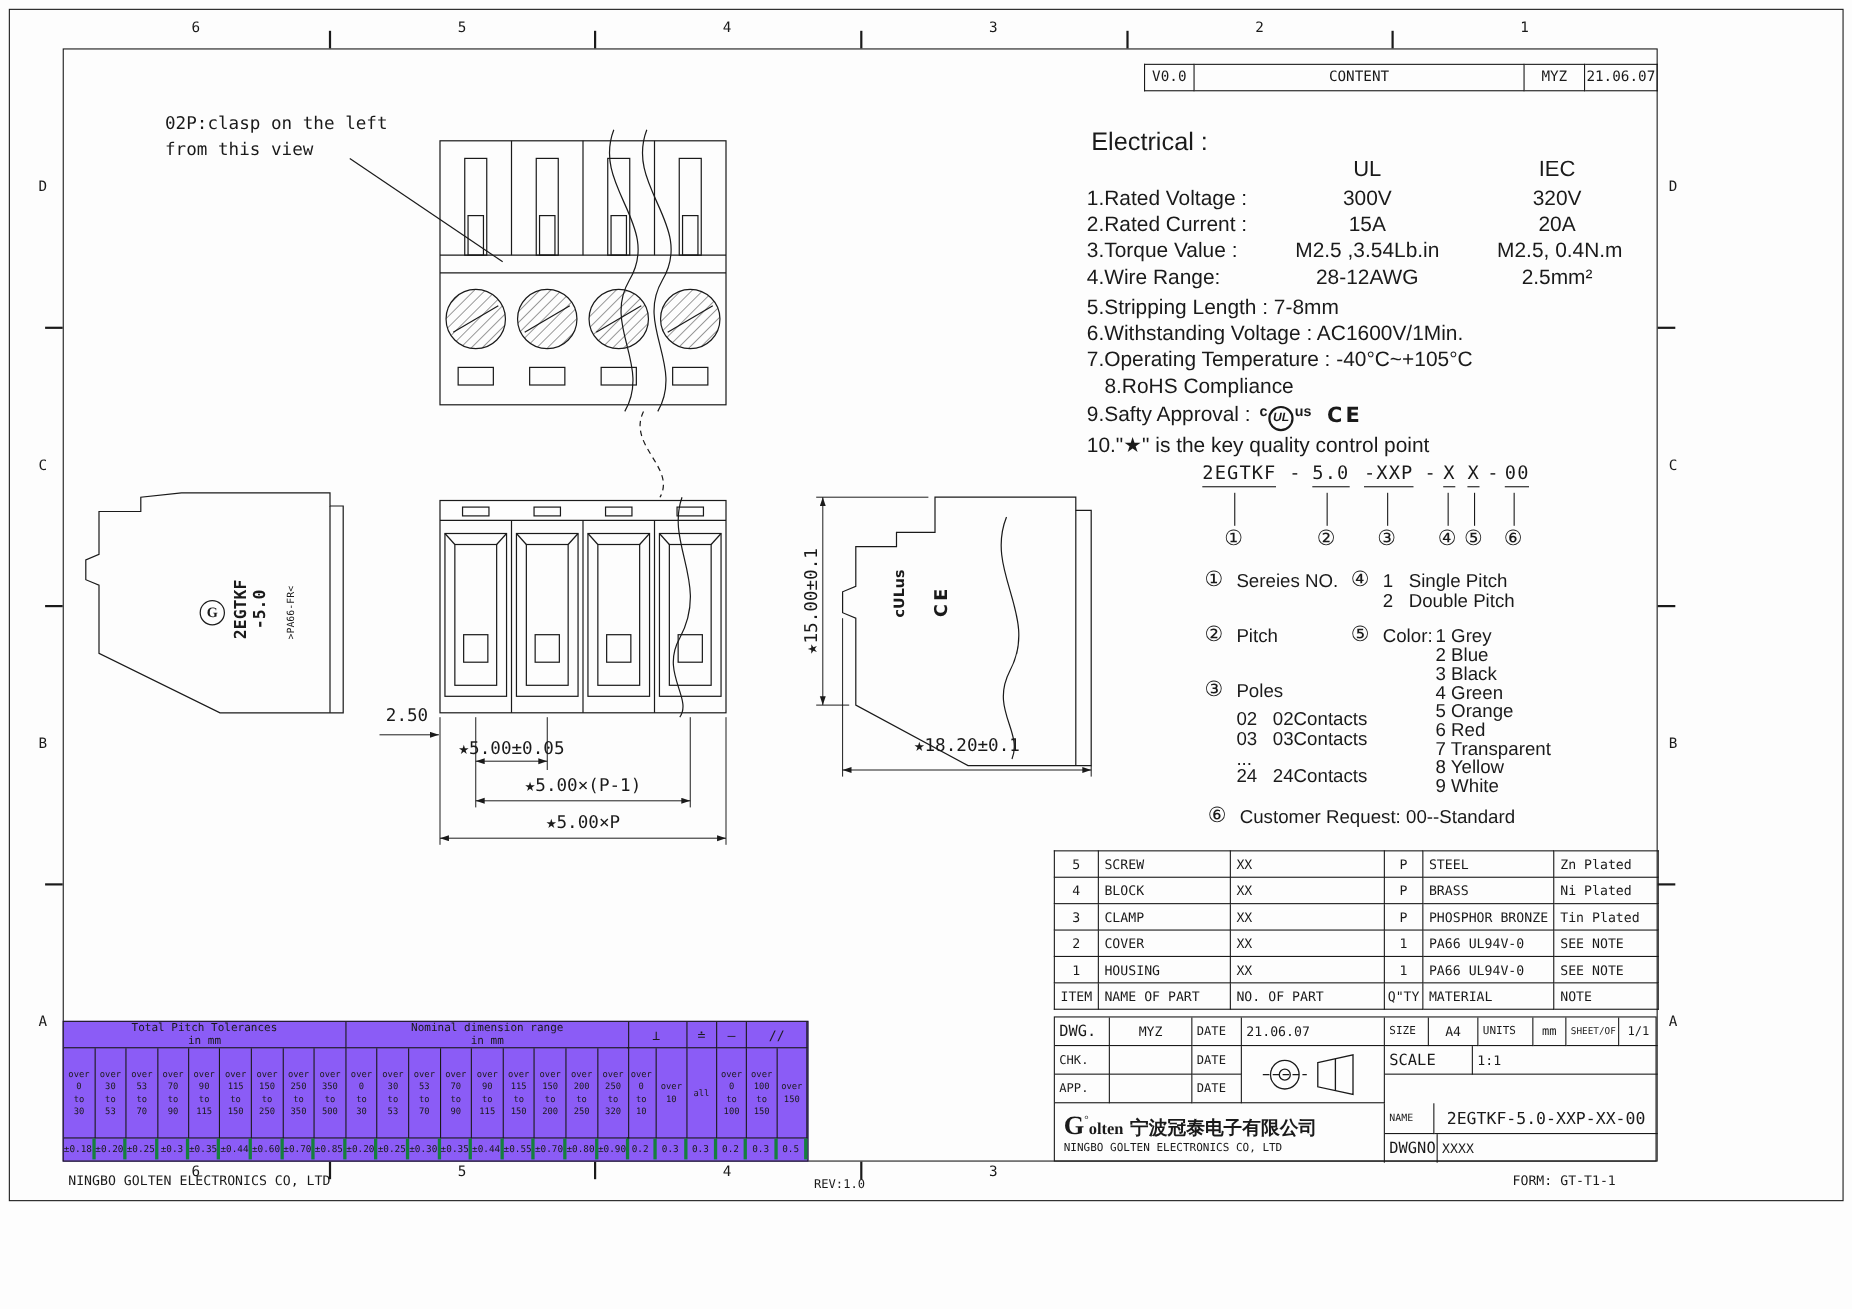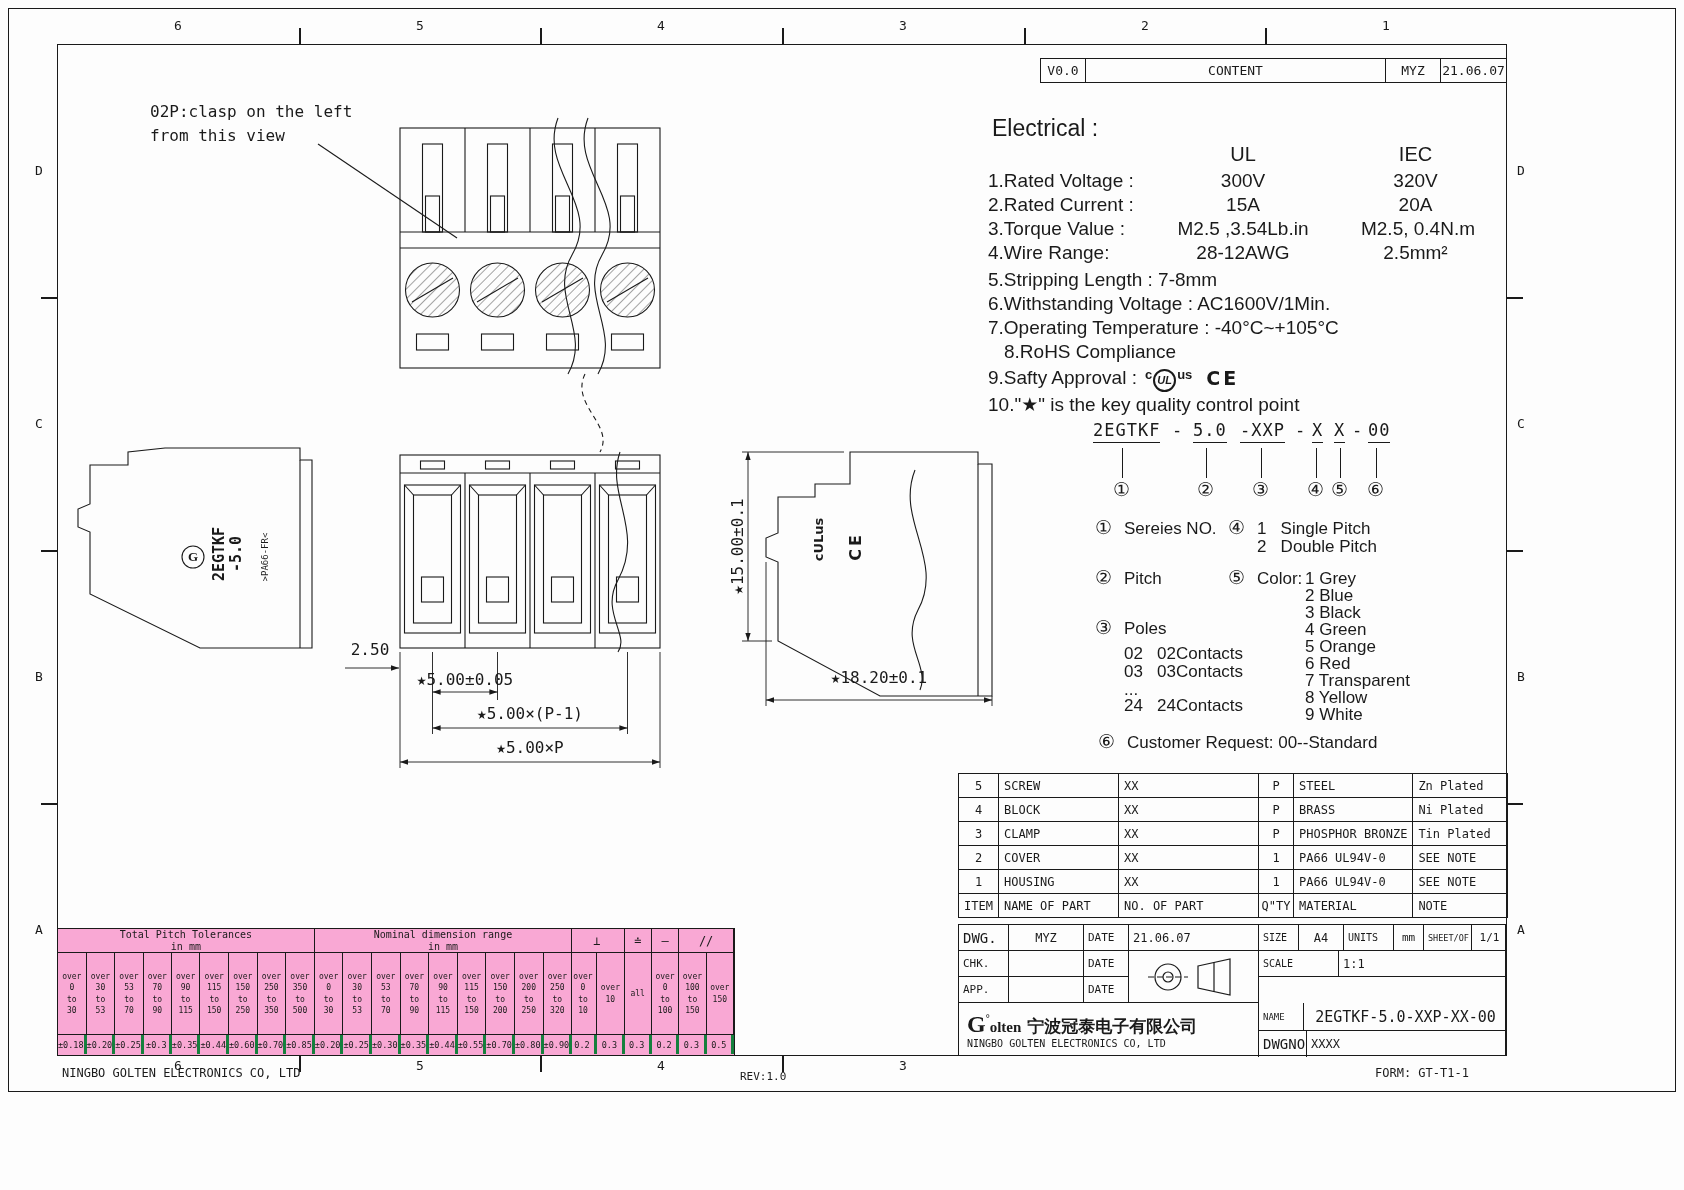--- a/index.html
+++ b/index.html
@@ -29,21 +29,21 @@
   
   .code-tok{position:absolute;font:17px "DejaVu Sans Mono",monospace;letter-spacing:1px}
   .code-und{border-bottom:1.4px solid #1a1a1a;padding-bottom:2px}
   .leader-v{position:absolute;width:1.2px;background:#1a1a1a}
   .circ-num{position:absolute;font-size:19px;line-height:20px}
   .lg{position:absolute;font-size:17px;white-space:pre}
   
   .cell{position:absolute;border-right:1px solid #1a1a1a;border-bottom:1px solid #1a1a1a;
         display:flex;align-items:center;padding:0 4px;font-family:"DejaVu Sans Mono",monospace;overflow:hidden;white-space:nowrap}
   
-  .tol-wrap{position:absolute;display:flex;border:1.6px solid #1a1a1a;background:#f9a8d4}
+  .tol-wrap{position:absolute;display:flex;border:1.6px solid #1a1a1a;background:#8b5cf6}
   .tgrid{display:grid}
   .ttitle{grid-column:1/-1;border-right:1px solid #1a1a1a;border-bottom:1px solid #1a1a1a;
           font:10px/1.15 "DejaVu Sans Mono",monospace;display:flex;flex-direction:column;align-items:center;justify-content:center}
   .tsym{border-right:1px solid #1a1a1a;border-bottom:1px solid #1a1a1a;font:12px "DejaVu Sans Mono",monospace;
         display:flex;align-items:center;justify-content:center}
   .trange{border-right:1px solid #1a1a1a;border-bottom:1px solid #1a1a1a;font:8px/1.4 "DejaVu Sans Mono",monospace;
           white-space:pre-line;text-align:center;display:flex;align-items:center;justify-content:center}
   .tval{border-right:3px solid #15803d;font:8.5px "DejaVu Sans Mono",monospace;display:flex;align-items:center;justify-content:center;white-space:nowrap}
   
   .dim-label{position:absolute;font:16px "DejaVu Sans Mono",monospace;text-align:center;white-space:nowrap}
@@ -420,21 +420,21 @@
       <svg width="96" height="42" viewBox="0 0 96 42">
         <g stroke="#1a1a1a" stroke-width="1.2" fill="none">
           <circle cx="22" cy="21" r="13"></circle>
             <circle cx="22" cy="21" r="5"></circle>
           <line x1="2" y1="21" x2="42" y2="21" stroke-dasharray="6 3"></line>
           <path d="M52,10 L84,3 L84,39 L52,32 Z"></path>
           <line x1="68" y1="6.5" x2="68" y2="35.5"></line>
         </g>
       </svg>
     </div>
-    <div class="cell" style="left:300px;top:26px;width:80px;height:26px;font-size:10px">SCALE</div>
+    <div class="cell" style="left:300px;top:26px;width:80px;height:26px;font-size:14px">SCALE</div>
     <div class="cell" style="left:380px;top:26px;width:168px;height:26px;font-size:12px;border-right:none">1:1</div>
 
     <div class="cell" style="left:0;top:52px;width:50px;height:26px;font-size:11px">APP.</div>
     <div class="cell" style="left:50px;top:52px;width:75px;height:26px"></div>
     <div class="cell" style="left:125px;top:52px;width:45px;height:26px;font-size:11px">DATE</div>
 
     <div class="cell" style="left:0;top:78px;width:300px;height:54px;border-bottom:none;flex-direction:column;align-items:flex-start;justify-content:center;padding-left:8px">
       <div style="display:flex;align-items:baseline;gap:6px">
         <span style="font-family:'Liberation Serif',serif;font-weight:bold;white-space:nowrap">
           <span style="font-size:24px">G</span><span style="font-size:10px;vertical-align:10px">°</span><span style="font-size:15px">olten</span>

